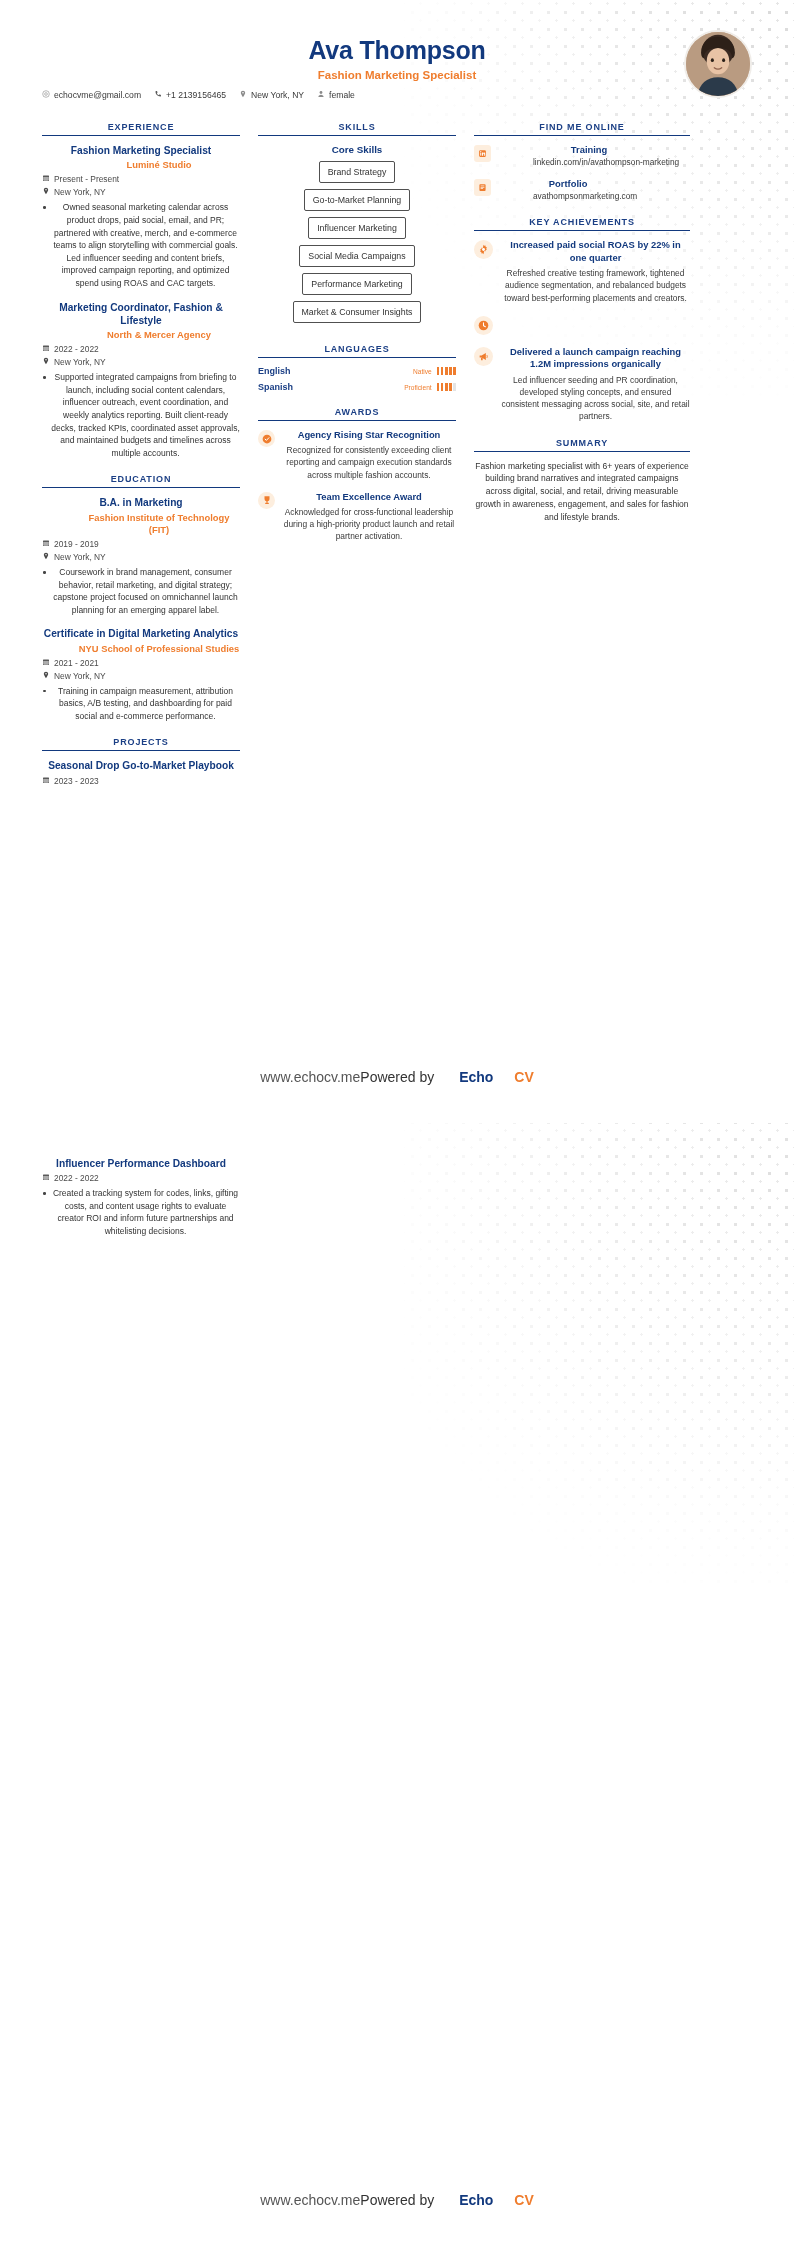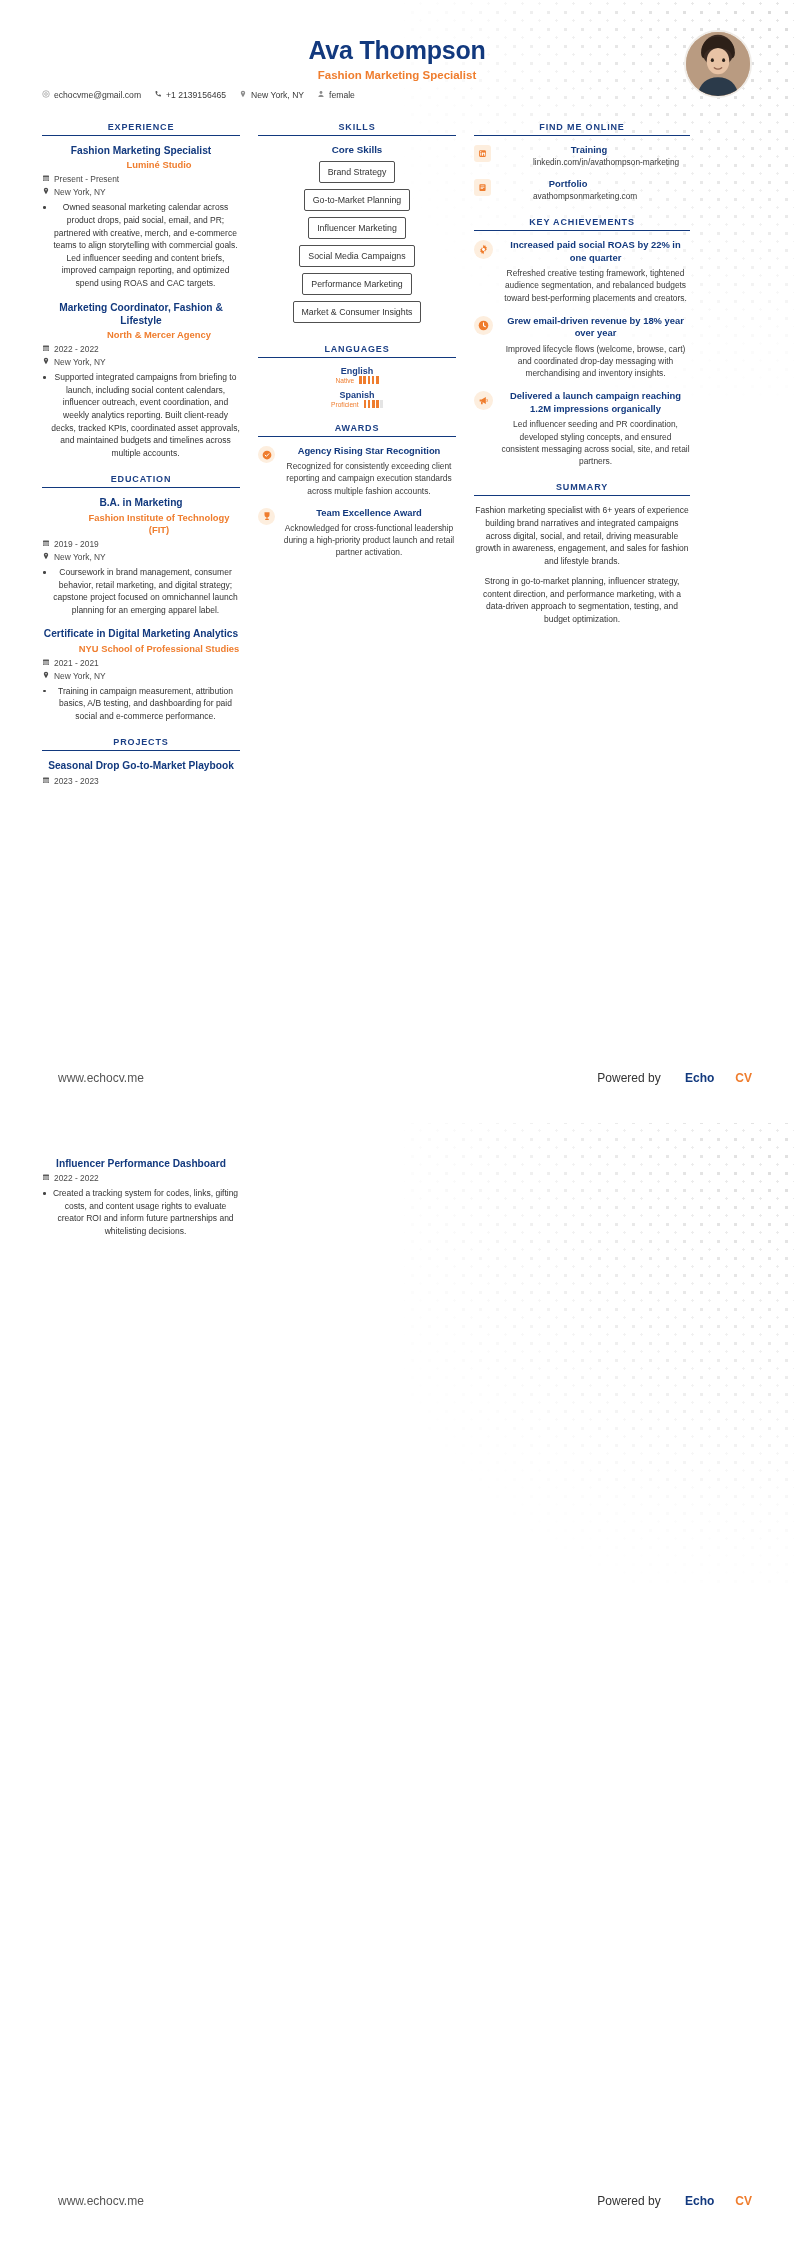--- a/index.html
+++ b/index.html
@@ -160,21 +160,20 @@
     padding: 5px 8px;
     margin-bottom: 6px;
     display: inline-block;
     background: #fff;
   }
 
   
   .lang-row {
     display: flex; align-items: center; justify-content: space-between;
     margin-bottom: 6px;
-    flex-direction: column;
   }
   .lang-name { font-size: 9px; color: #1b3f85; font-weight: 600; }
   .lang-right { display: flex; align-items: center; gap: 5px; }
   .lang-level { font-size: 6.6px; color: #ef7d2e; }
   .bars { display: flex; gap: 1.6px; }
   .bar { width: 2.6px; height: 8px; background: #ef7d2e; }
   .bar.off { background: #e4e4e4; }
 
   
   .award { display: flex; gap: 7px; margin-bottom: 10px; }
@@ -212,24 +211,23 @@
   .ach-desc { font-size: 8.4px; color: #3a3a3a; line-height: 1.45; margin-top: 3px; }
 
   
   .summary p { font-size: 8.5px; line-height: 1.5; color: #333; margin-bottom: 7px; }
 
   
   .footer {
     position: absolute;
     left: 0; right: 0; bottom: 38px;
     padding: 0 42px;
-    display: flex; justify-content: space-between; align-items: center;
-    font-size: 12px; color: #555;
+    display: flex; justify-content: center; align-items: center;
+    font-size: 14px; color: #555;
     z-index: 3;
-    margin-left: 16px;
   }
   .footer .brand { color: #333; }
   .footer .brand b { color: #12397e; padding-left: 21px; }
   .footer .brand .cv { color: #ef7d2e; }
 </style>
 </head>
 <body>
 
 <div class="page">
 
@@ -560,24 +558,20 @@
               </span>
             </div>
 
             <div class="ach">
               <span class="ach-ic">
                 <svg width="11" height="11" viewBox="0 0 16 16">
                     <circle cx="8" cy="8" r="7" fill="#ef7d2e"></circle>
                     <path d="M8 4.2v4.1l2.7 1.6" stroke="#fff" stroke-width="1.5" fill="none" stroke-linecap="round"></path>
                   </svg>
               </span>
-              <span>
-                <span class="ach-title" style="display:block">Grew email-driven revenue by 18% year over year</span>
-                <span class="ach-desc" style="display:block">Improved lifecycle flows (welcome, browse, cart) and coordinated drop-day messaging with merchandising and inventory insights.</span>
-              </span>
             </div>
 
             <div class="ach">
               <span class="ach-ic">
                 <svg width="11" height="11" viewBox="0 0 16 16">
                     <path d="M2.4 6.4h2.8L11.4 3v10L5.2 9.6H2.4z" fill="#ef7d2e"></path>
                     <rect x="4.4" y="9.4" width="2.4" height="4" rx=".8" fill="#ef7d2e"></rect>
                     <path d="M13 6.2c.8.6.8 3 0 3.6" stroke="#ef7d2e" stroke-width="1.3" fill="none" stroke-linecap="round"></path>
                   </svg>
               </span>
@@ -585,21 +579,20 @@
                 <span class="ach-title" style="display:block">Delivered a launch campaign reaching 1.2M impressions organically</span>
                 <span class="ach-desc" style="display:block">Led influencer seeding and PR coordination, developed styling concepts, and ensured consistent messaging across social, site, and retail partners.</span>
               </span>
             </div>
           </div>
 
           <div class="section summary">
             <div class="sec-title">SUMMARY</div>
             <div class="sec-rule"></div>
             <p>Fashion marketing specialist with 6+ years of experience building brand narratives and integrated campaigns across digital, social, and retail, driving measurable growth in awareness, engagement, and sales for fashion and lifestyle brands.</p>
-            <p>Strong in go-to-market planning, influencer strategy, content direction, and performance marketing, with a data-driven approach to segmentation, testing, and budget optimization.</p>
           </div>
         </div>
       </div>
     </div>
 
     <div class="footer">
       <span>www.echocv.me</span>
       <span class="brand">
         <span>Powered by </span><b>Echo</b><b class="cv">CV</b>
       </span>

